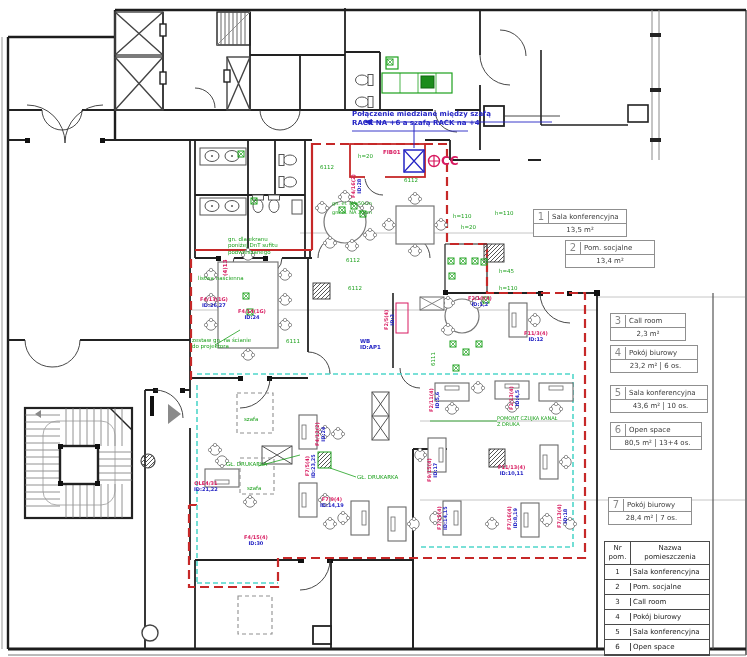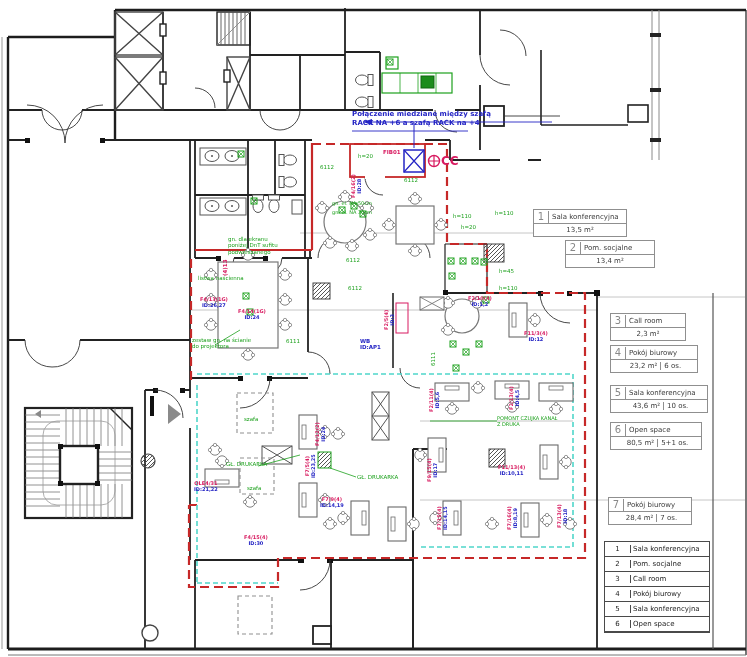--- a/index.html
+++ b/index.html
@@ -403,35 +403,41 @@
         <span class="rp">10 os.</span>
       </div>
 </div>
 <div class="rbox" style="left:610px;top:422px;width:90px;">
   <div class="row1">
         <span class="rnum">6</span>
         <span class="rname">Open space</span>
       </div>
   <div class="row2">
         <span class="rarea">80,5 m²</span>
-        <span class="rp">5+1 os.</span>
+        <span class="rp">13+4 os.</span>
       </div>
 </div>
 <div class="rbox" style="left:608px;top:497px;width:82px;">
   <div class="row1">
         <span class="rnum">7</span>
         <span class="rname">Pokój biurowy</span>
       </div>
   <div class="row2">
         <span class="rarea">28,4 m²</span>
         <span class="rp">7 os.</span>
       </div>
 </div>
 
 <div class="ltable">
+  <div class="hed">
+    <span class="hnr">Nr
+pom.</span>
+    <span class="hname">Nazwa
+pomieszczenia</span>
+  </div>
   <div class="trow">
         <span class="cnr">1</span>
         <span class="cname">Sala konferencyjna</span>
       </div>
   <div class="trow">
         <span class="cnr">2</span>
         <span class="cname">Pom. socjalne</span>
       </div>
   <div class="trow">
         <span class="cnr">3</span>

